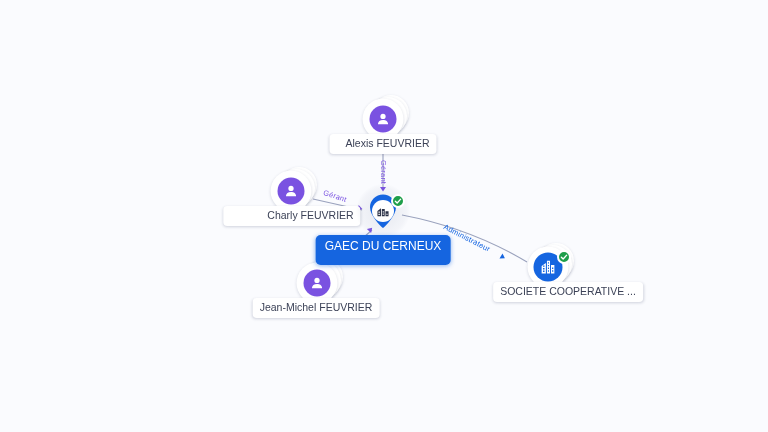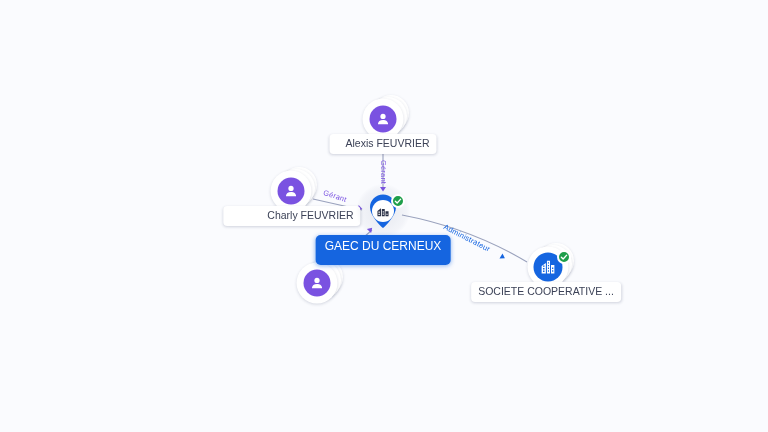--- a/index.html
+++ b/index.html
@@ -190,39 +190,40 @@
     <div class="stack s3"></div>
     <div class="stack s2"></div>
     <div class="stack s1"></div>
     <div class="disc person">
       <svg width="17" height="17" viewBox="0 0 24 24" fill="#ffffff">
         <circle cx="12" cy="8.4" r="3.7"></circle>
         <path d="M4.8 19.5c0-3.9 3.2-6 7.2-6s7.2 2.1 7.2 6z"></path>
       </svg>
     </div>
   </div>
+  <div class="label" style="left:316px; top:298px;">Jean-Michel FEUVRIER</div>
 
   <div class="node" style="left:548px; top:267px;">
     <div class="stack s3"></div>
     <div class="stack s2"></div>
     <div class="stack s1"></div>
     <div class="disc company">
       <svg width="17" height="17" viewBox="0 0 24 24" fill="#ffffff">
         <path d="M3 21V10.5l6-4.2V21H3zm1.9-2h2.2v-2H4.9v2zm0-3.6h2.2v-2H4.9v2zm0-3.6h2.2v-2H4.9v2z"></path>
         <path d="M10.5 21V3h4.3v18h-4.3zm1.4-2.4h1.5v-2h-1.5v2zm0-3.8h1.5v-2h-1.5v2zm0-3.8h1.5v-2h-1.5v2zm0-3.8h1.5v-2h-1.5v2z"></path>
         <path d="M16.2 21V9h4.8v12h-4.8zm1.5-2.4h1.8v-2h-1.8v2zm0-3.8h1.8v-2h-1.8v2z"></path>
       </svg>
     </div>
     <div class="badge" style="left:9px; top:-17px;">
       <svg width="8" height="8" viewBox="0 0 24 24" fill="none" stroke="#ffffff" stroke-width="4" stroke-linecap="round" stroke-linejoin="round">
         <path d="M4 12.5 L9.5 18 L20 6.5"></path>
       </svg>
     </div>
   </div>
-  <div class="label" style="left:546px; top:282px;">SOCIETE COOPERATIVE ...</div>
+  <div class="label" style="left:568px; top:282px;">SOCIETE COOPERATIVE ...</div>
 
   <div class="node" style="left:383px; top:211px;">
     <div class="pin-halo"></div>
     <div class="pin">
       <svg width="40" height="40" viewBox="0 0 40 40" xmlns="http://www.w3.org/2000/svg">
         <path d="M20 3.5c-7.2 0-13 5.7-13 12.8 0 8.3 10.2 18.3 12.3 20.3a1 1 0 0 0 1.4 0C22.8 34.6 33 24.6 33 16.3 33 9.2 27.2 3.5 20 3.5z" fill="#1565e0"></path>
       </svg>
     </div>
     <div class="pin-core">
       <svg width="14" height="14" viewBox="0 0 24 24" fill="#2a3147">

